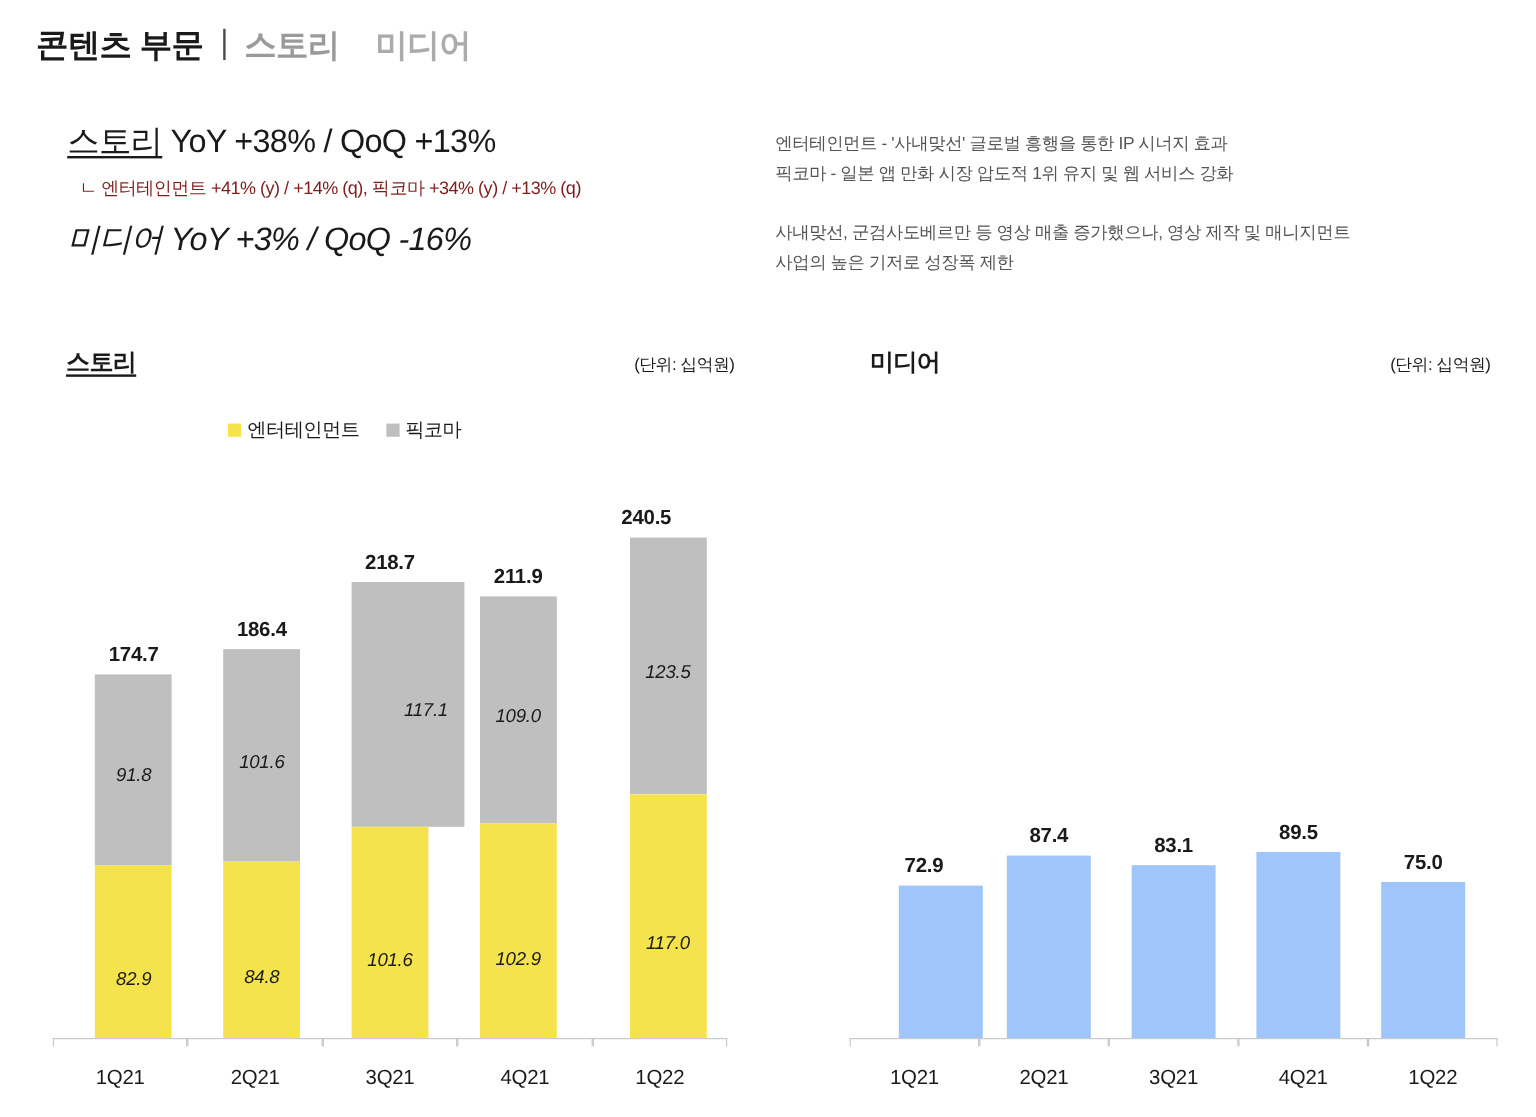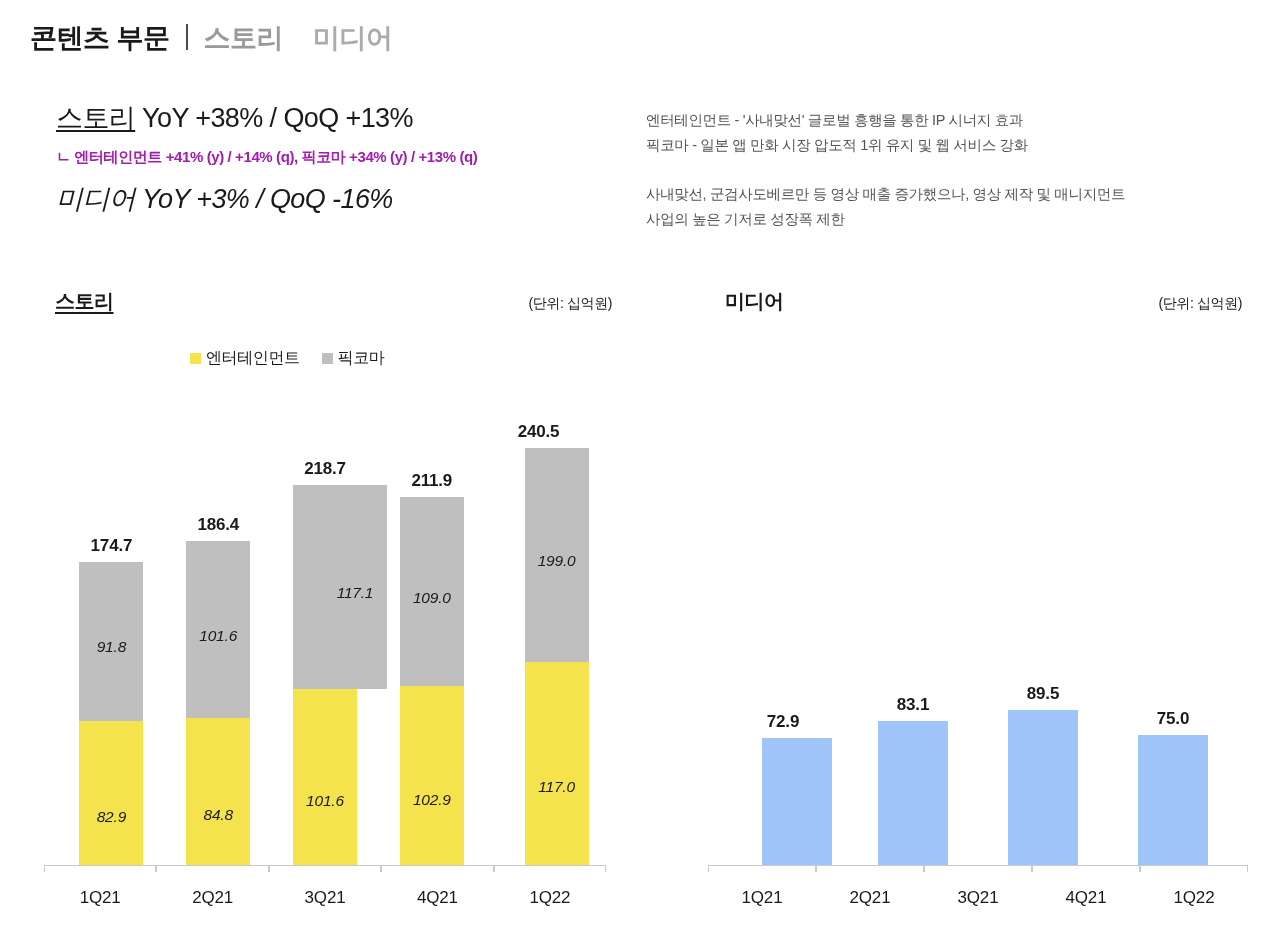--- a/index.html
+++ b/index.html
@@ -58,24 +58,25 @@
   .sum-line1 {
     font-size: 27px;
     font-weight: 400;
     color: #1a1a1a;
     letter-spacing: -0.6px;
     white-space: nowrap;
   }
   .sum-line1 .u { text-decoration: underline; text-underline-offset: 3px; }
   .sum-line2 {
     font-size: 15px;
-    font-weight: 700;
-    color: #a21caf;
+    font-weight: 400;
+    color: #7f1d1d;
     letter-spacing: -0.4px;
     margin-top: 12px;
+    margin-left: 10px;
     white-space: nowrap;
   }
   .sum-line3 {
     font-size: 27px;
     font-weight: 400;
     color: #1a1a1a;
     letter-spacing: -0.6px;
     margin-top: 14px;
     white-space: nowrap;
     font-style: italic;
@@ -328,21 +329,21 @@
             </div>
             <div class="seg yellow" style="background: rgb(245, 227, 78); height: 48.5606%;">
               <span class="seg-label">102.9</span>
             </div>
           </div>
         </div>
         <div class="bar-slot">
           <div class="bar-col" style="height: 90.7547%; padding-left: 36px;">
             <div class="total-label" style="bottom: calc(100% + 6px);">240.5</div>
             <div class="seg gray" style="background: rgb(191, 191, 191); height: 51.3514%;">
-              <span class="seg-label">199.0</span>
+              <span class="seg-label">123.5</span>
             </div>
             <div class="seg yellow" style="background: rgb(245, 227, 78); height: 48.6486%;">
               <span class="seg-label">117.0</span>
             </div>
           </div>
         </div>
       </div>
     <div class="axis"></div>
     <div class="ticks" id="story-ticks">
         <div class="tick-cell"></div>
@@ -367,20 +368,26 @@
 
   <div class="plot plot-right">
     <div class="bars" id="media-bars">
         <div class="bar-slot">
           <div class="bar-col" style="height: 27.5094%; padding-left: 28px;">
             <div class="total-label" style="bottom: calc(100% + 6px);">72.9</div>
             <div class="seg yellow" style="background: rgb(160, 197, 250); height: 100%;"></div>
           </div>
         </div>
         <div class="bar-slot">
+          <div class="bar-col" style="height: 32.9811%;">
+            <div class="total-label" style="bottom: calc(100% + 6px);">87.4</div>
+            <div class="seg yellow" style="background: rgb(160, 197, 250); height: 100%;"></div>
+          </div>
+        </div>
+        <div class="bar-slot">
           <div class="bar-col" style="height: 31.3585%;">
             <div class="total-label" style="bottom: calc(100% + 6px);">83.1</div>
             <div class="seg yellow" style="background: rgb(160, 197, 250); height: 100%;"></div>
           </div>
         </div>
         <div class="bar-slot">
           <div class="bar-col" style="height: 33.7736%;">
             <div class="total-label" style="bottom: calc(100% + 6px);">89.5</div>
             <div class="seg yellow" style="background: rgb(160, 197, 250); height: 100%;"></div>
           </div>

